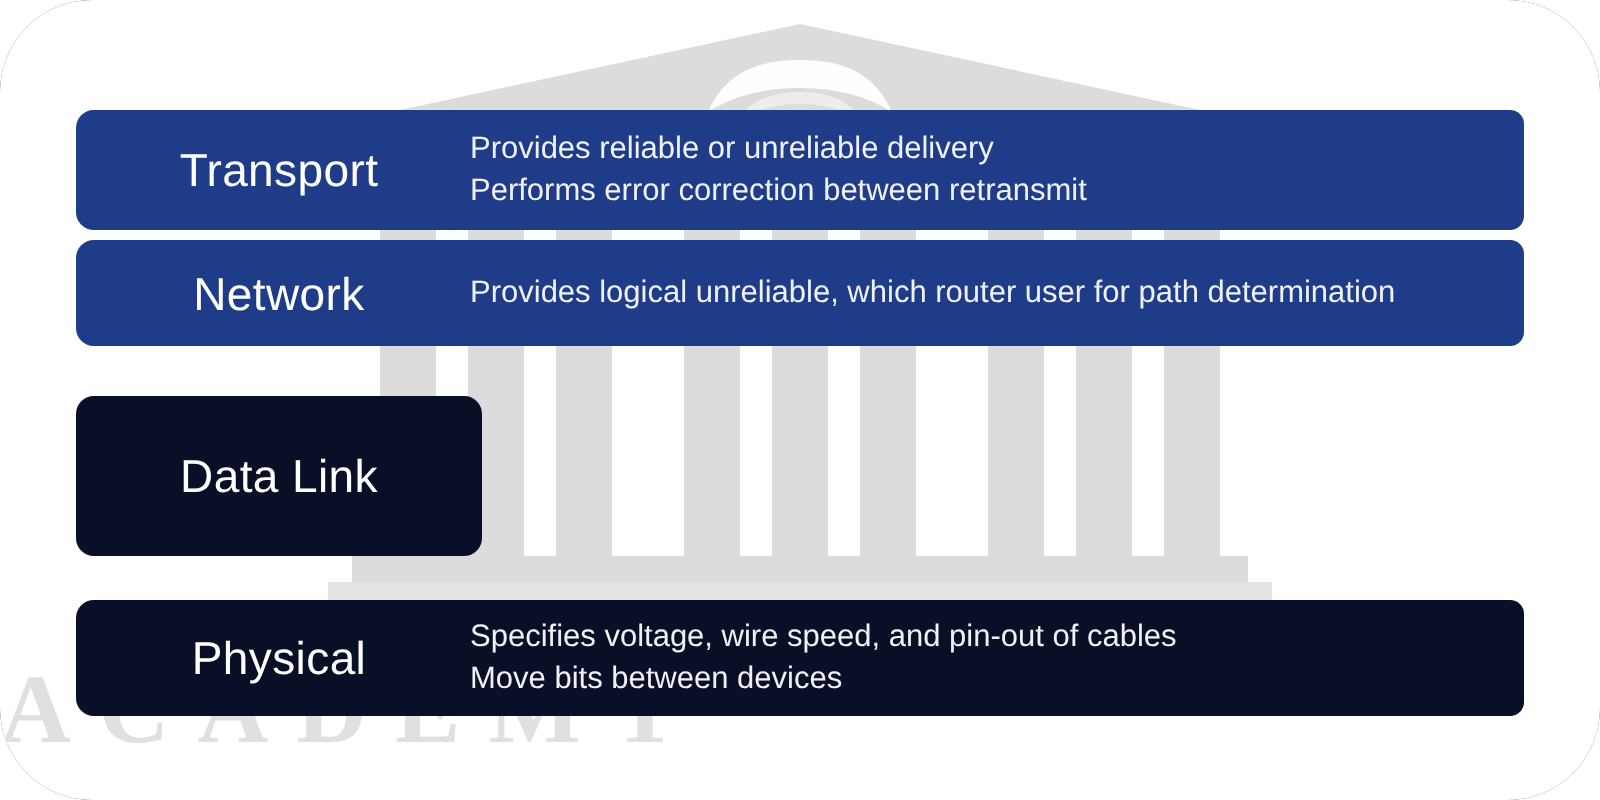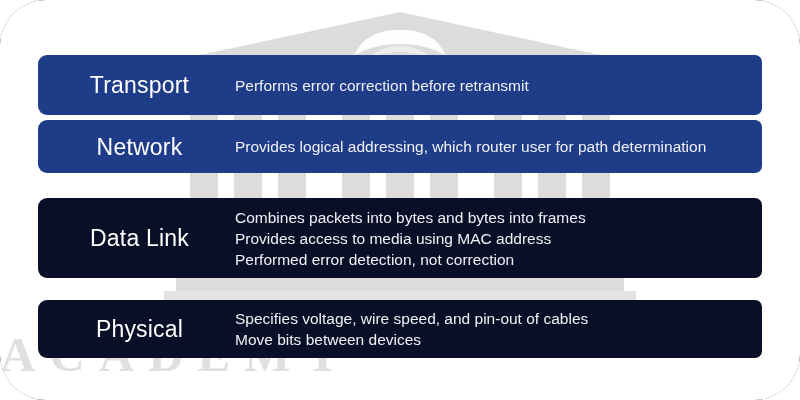--- a/index.html
+++ b/index.html
@@ -178,38 +178,34 @@
       <div class="wm-base2"></div>
 
       <div id="wm-academy">ACADEMY</div>
     </div>
 
     <div id="rows">
 
       <div class="row blue" id="row-transport">
         <div class="layer-name">Transport</div>
         <div class="layer-desc">
-          <div class="desc-line">Performs error correction before retransmit</div>
+          <div class="desc-line">Provides reliable or unreliable delivery</div>
+          <div class="desc-line">Performs error correction between retransmit</div>
         </div>
       </div>
 
       <div class="row blue" id="row-network">
         <div class="layer-name">Network</div>
         <div class="layer-desc">
-          <div class="desc-line">Provides logical addressing, which router user for path determination</div>
+          <div class="desc-line">Provides logical unreliable, which router user for path determination</div>
         </div>
       </div>
 
       <div class="row dark" id="row-datalink">
         <div class="layer-name">Data Link</div>
-        <div class="layer-desc">
-          <div class="desc-line">Combines packets into bytes and bytes into frames</div>
-          <div class="desc-line">Provides access to media using MAC address</div>
-          <div class="desc-line">Performed error detection, not correction</div>
-        </div>
       </div>
 
       <div class="row dark" id="row-physical">
         <div class="layer-name">Physical</div>
         <div class="layer-desc">
           <div class="desc-line">Specifies voltage, wire speed, and pin-out of cables</div>
           <div class="desc-line">Move bits between devices</div>
         </div>
       </div>
 

